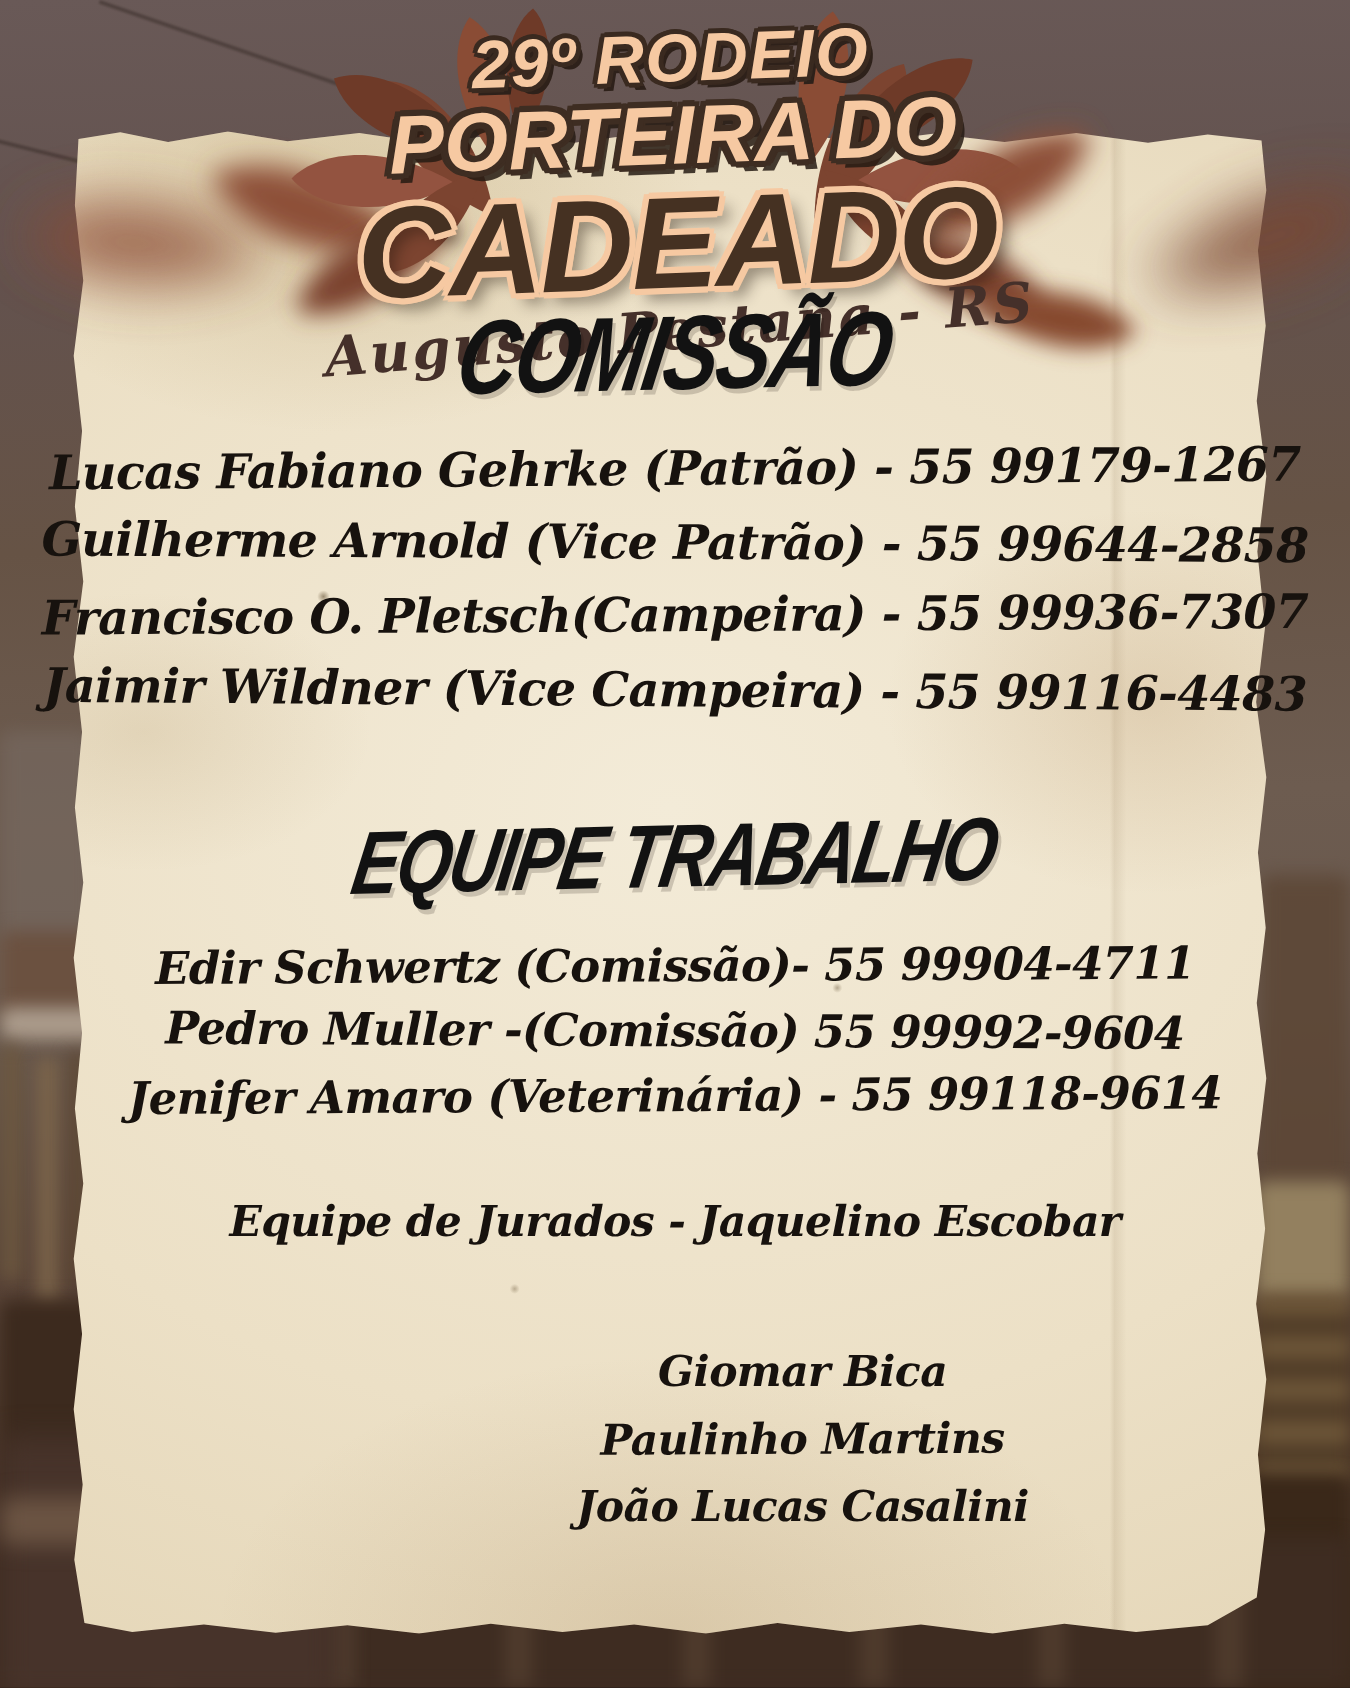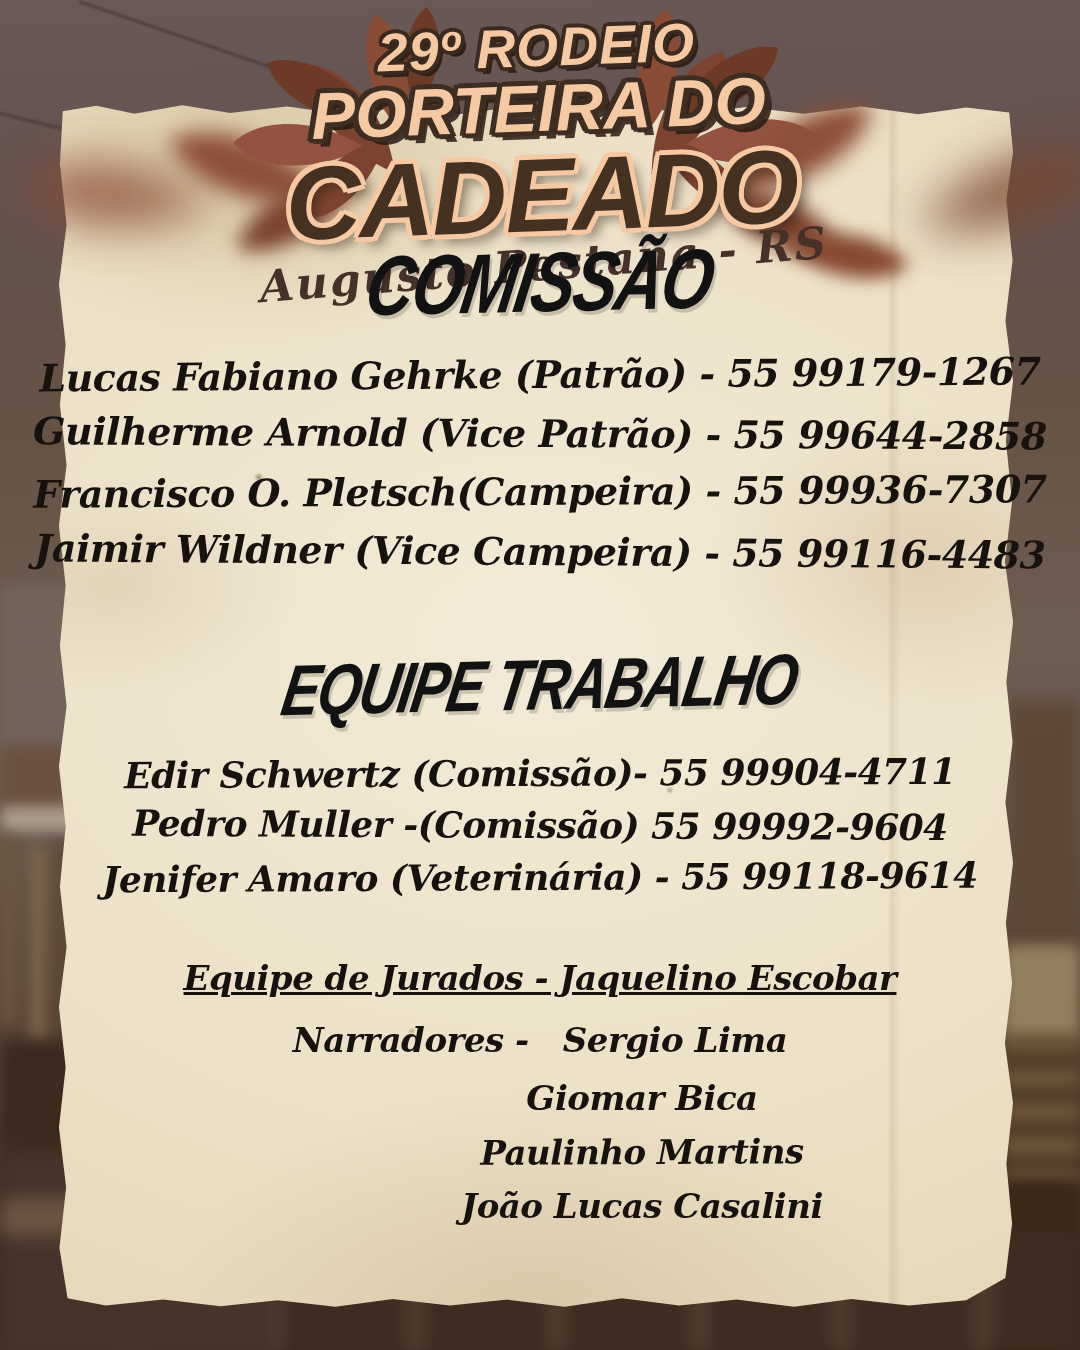--- a/index.html
+++ b/index.html
@@ -119,22 +119,19 @@
   <div class="line hand" style="top:352px;font-size:38px;transform:rotate(-0.4deg);">Lucas Fabiano Gehrke (Patrão) - 55 99179-1267</div>
   <div class="line hand" style="top:411px;font-size:38px;transform:rotate(0.3deg);">Guilherme Arnold (Vice Patrão) - 55 99644-2858</div>
   <div class="line hand" style="top:469px;font-size:38px;transform:rotate(-0.3deg);">Francisco O. Pletsch(Campeira) - 55 99936-7307</div>
   <div class="line hand" style="top:529px;font-size:38px;transform:rotate(0.4deg);">Jaimir Wildner (Vice Campeira) - 55 99116-4483</div>
 
   <div class="line brush" style="top:652px;"><span class="eq" style="font-size: 56px;">EQUIPE TRABALHO</span></div>
   <div class="line hand" style="top:752px;font-size:36px;transform:rotate(-0.3deg);">Edir Schwertz (Comissão)- 55 99904-4711</div>
   <div class="line hand" style="top:804px;font-size:36px;transform:rotate(0.3deg);">Pedro Muller -(Comissão) 55 99992-9604</div>
   <div class="line hand" style="top:856px;font-size:36px;transform:rotate(-0.3deg);">Jenifer Amaro (Veterinária) - 55 99118-9614</div>
 
-  <div class="line hand" style="top:958px;font-size:34px;text-decoration:underline;">Equipe de Jurados - Jaquelino Escobar</div>
+  <div class="line hand" style="top:958px;font-size:34px;">Equipe de Jurados - Jaquelino Escobar</div>
 
-  <div class="line hand" style="top:1020px;font-size:34px;">
-    <span>Narradores -</span><span class="gap"></span><span>Sergio Lima</span>
-  </div>
   <div class="line hand" style="top:1078px;font-size:34px;transform:translateX(102px);">Giomar Bica</div>
   <div class="line hand" style="top:1132px;font-size:34px;transform:translateX(102px) rotate(-0.3deg);">Paulinho Martins</div>
   <div class="line hand" style="top:1186px;font-size:34px;transform:translateX(102px);">João Lucas Casalini</div>
 
 </div>
 
 </body></html>

